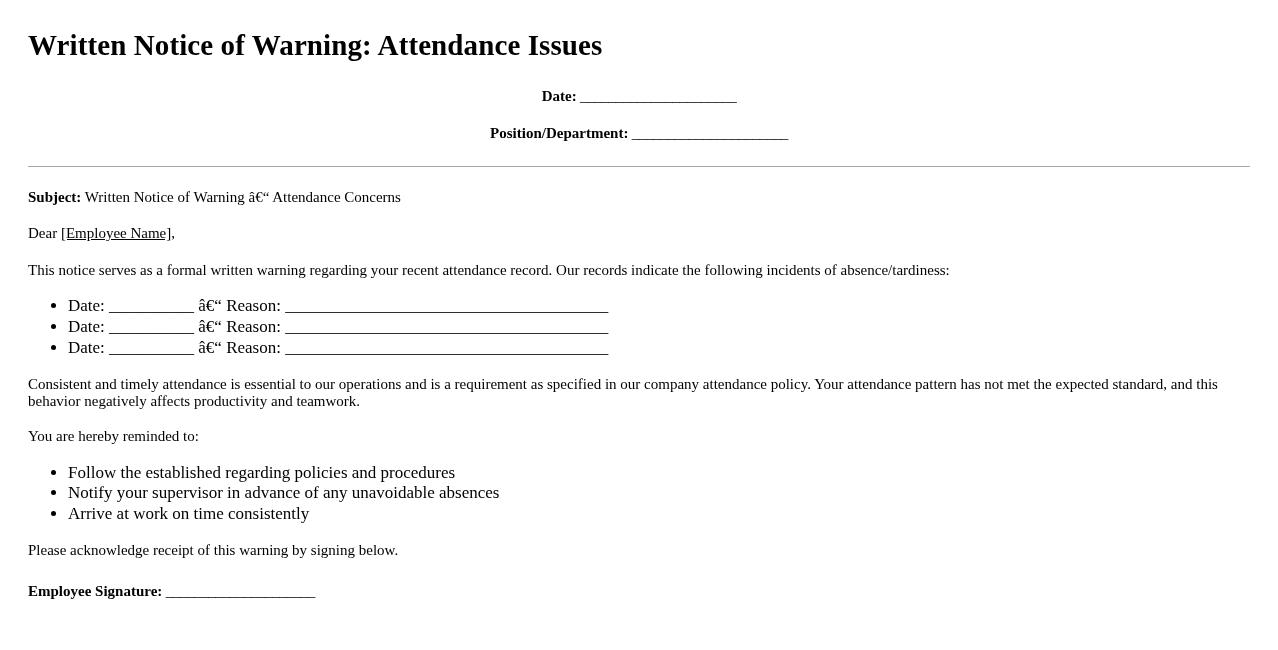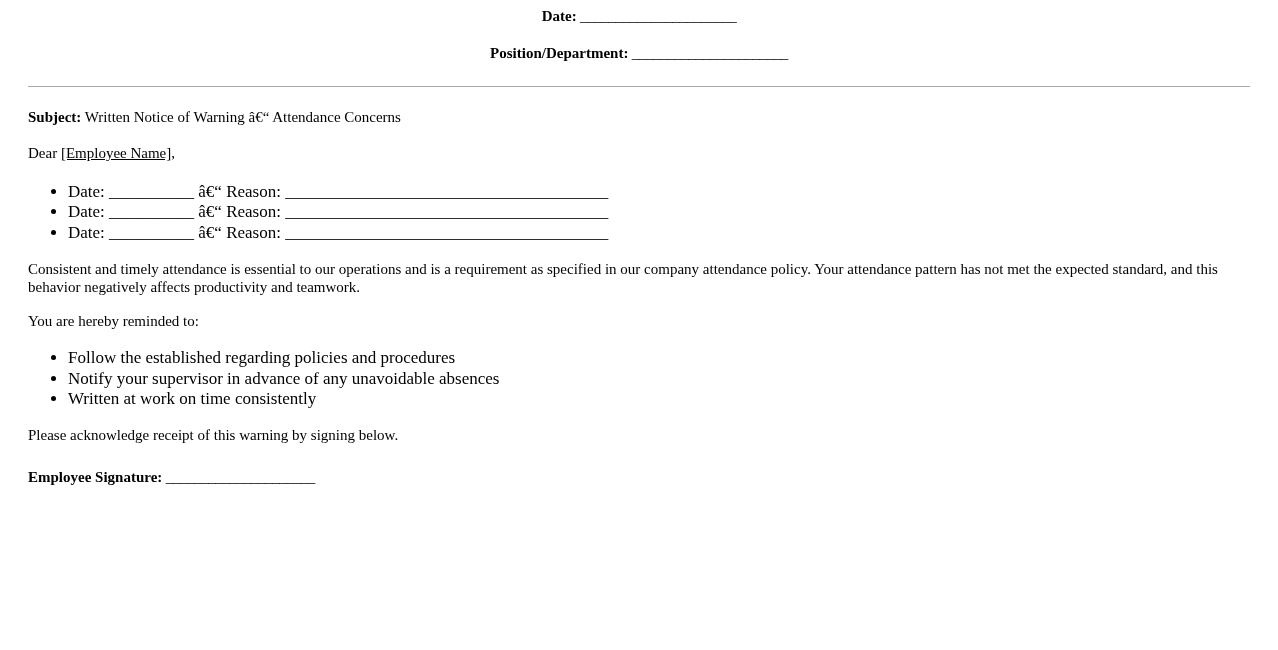--- a/index.html
+++ b/index.html
@@ -94,47 +94,49 @@
   .sig-blank {
     font-weight: normal;
     letter-spacing: -0.4px;
   }
 </style>
 </head>
 <body>
 
 <div class="page">
 
+  <h1 class="doc-title">Written Notice of Warning: Attendance Issues</h1>
 
   <div class="field-line"><span>Date:</span><span class="blank"> ______________________</span></div>
 
 
   <div class="field-line"><span>Position/Department:</span><span class="blank"> ______________________</span></div>
 
   <hr class="divider">
 
   <p class="subject-line"><span class="subject-label">Subject:</span><span> Written Notice of Warning â€“ Attendance Concerns</span></p>
 
   <p class="salutation"><span>Dear </span><span class="placeholder-name">[Employee Name]</span><span>,</span></p>
 
+  <p class="body-text para-wide">This notice serves as a formal written warning regarding your recent attendance record. Our records indicate the following incidents of absence/tardiness:</p>
 
   <ul class="list incidents">
     <li>Date: __________ â€“ Reason: ______________________________________</li>
     <li>Date: __________ â€“ Reason: ______________________________________</li>
     <li>Date: __________ â€“ Reason: ______________________________________</li>
   </ul>
 
   <p class="body-text para-wide">Consistent and timely attendance is essential to our operations and is a requirement as specified in our company attendance policy. Your attendance pattern has not met the expected standard, and this behavior negatively affects productivity and teamwork.</p>
 
   <p class="body-text">You are hereby reminded to:</p>
 
   <ul class="list reminders">
     <li>Follow the established regarding policies and procedures</li>
     <li>Notify your supervisor in advance of any unavoidable absences</li>
-    <li>Written at work on time consistently</li>
+    <li>Arrive at work on time consistently</li>
   </ul>
 
 
   <p class="body-text">Please acknowledge receipt of this warning by signing below.</p>
 
   <div class="sig-block"><span>Employee Signature:</span><span class="sig-blank"> _____________________</span><br></div>
 
 </div>
 
 </body></html>

